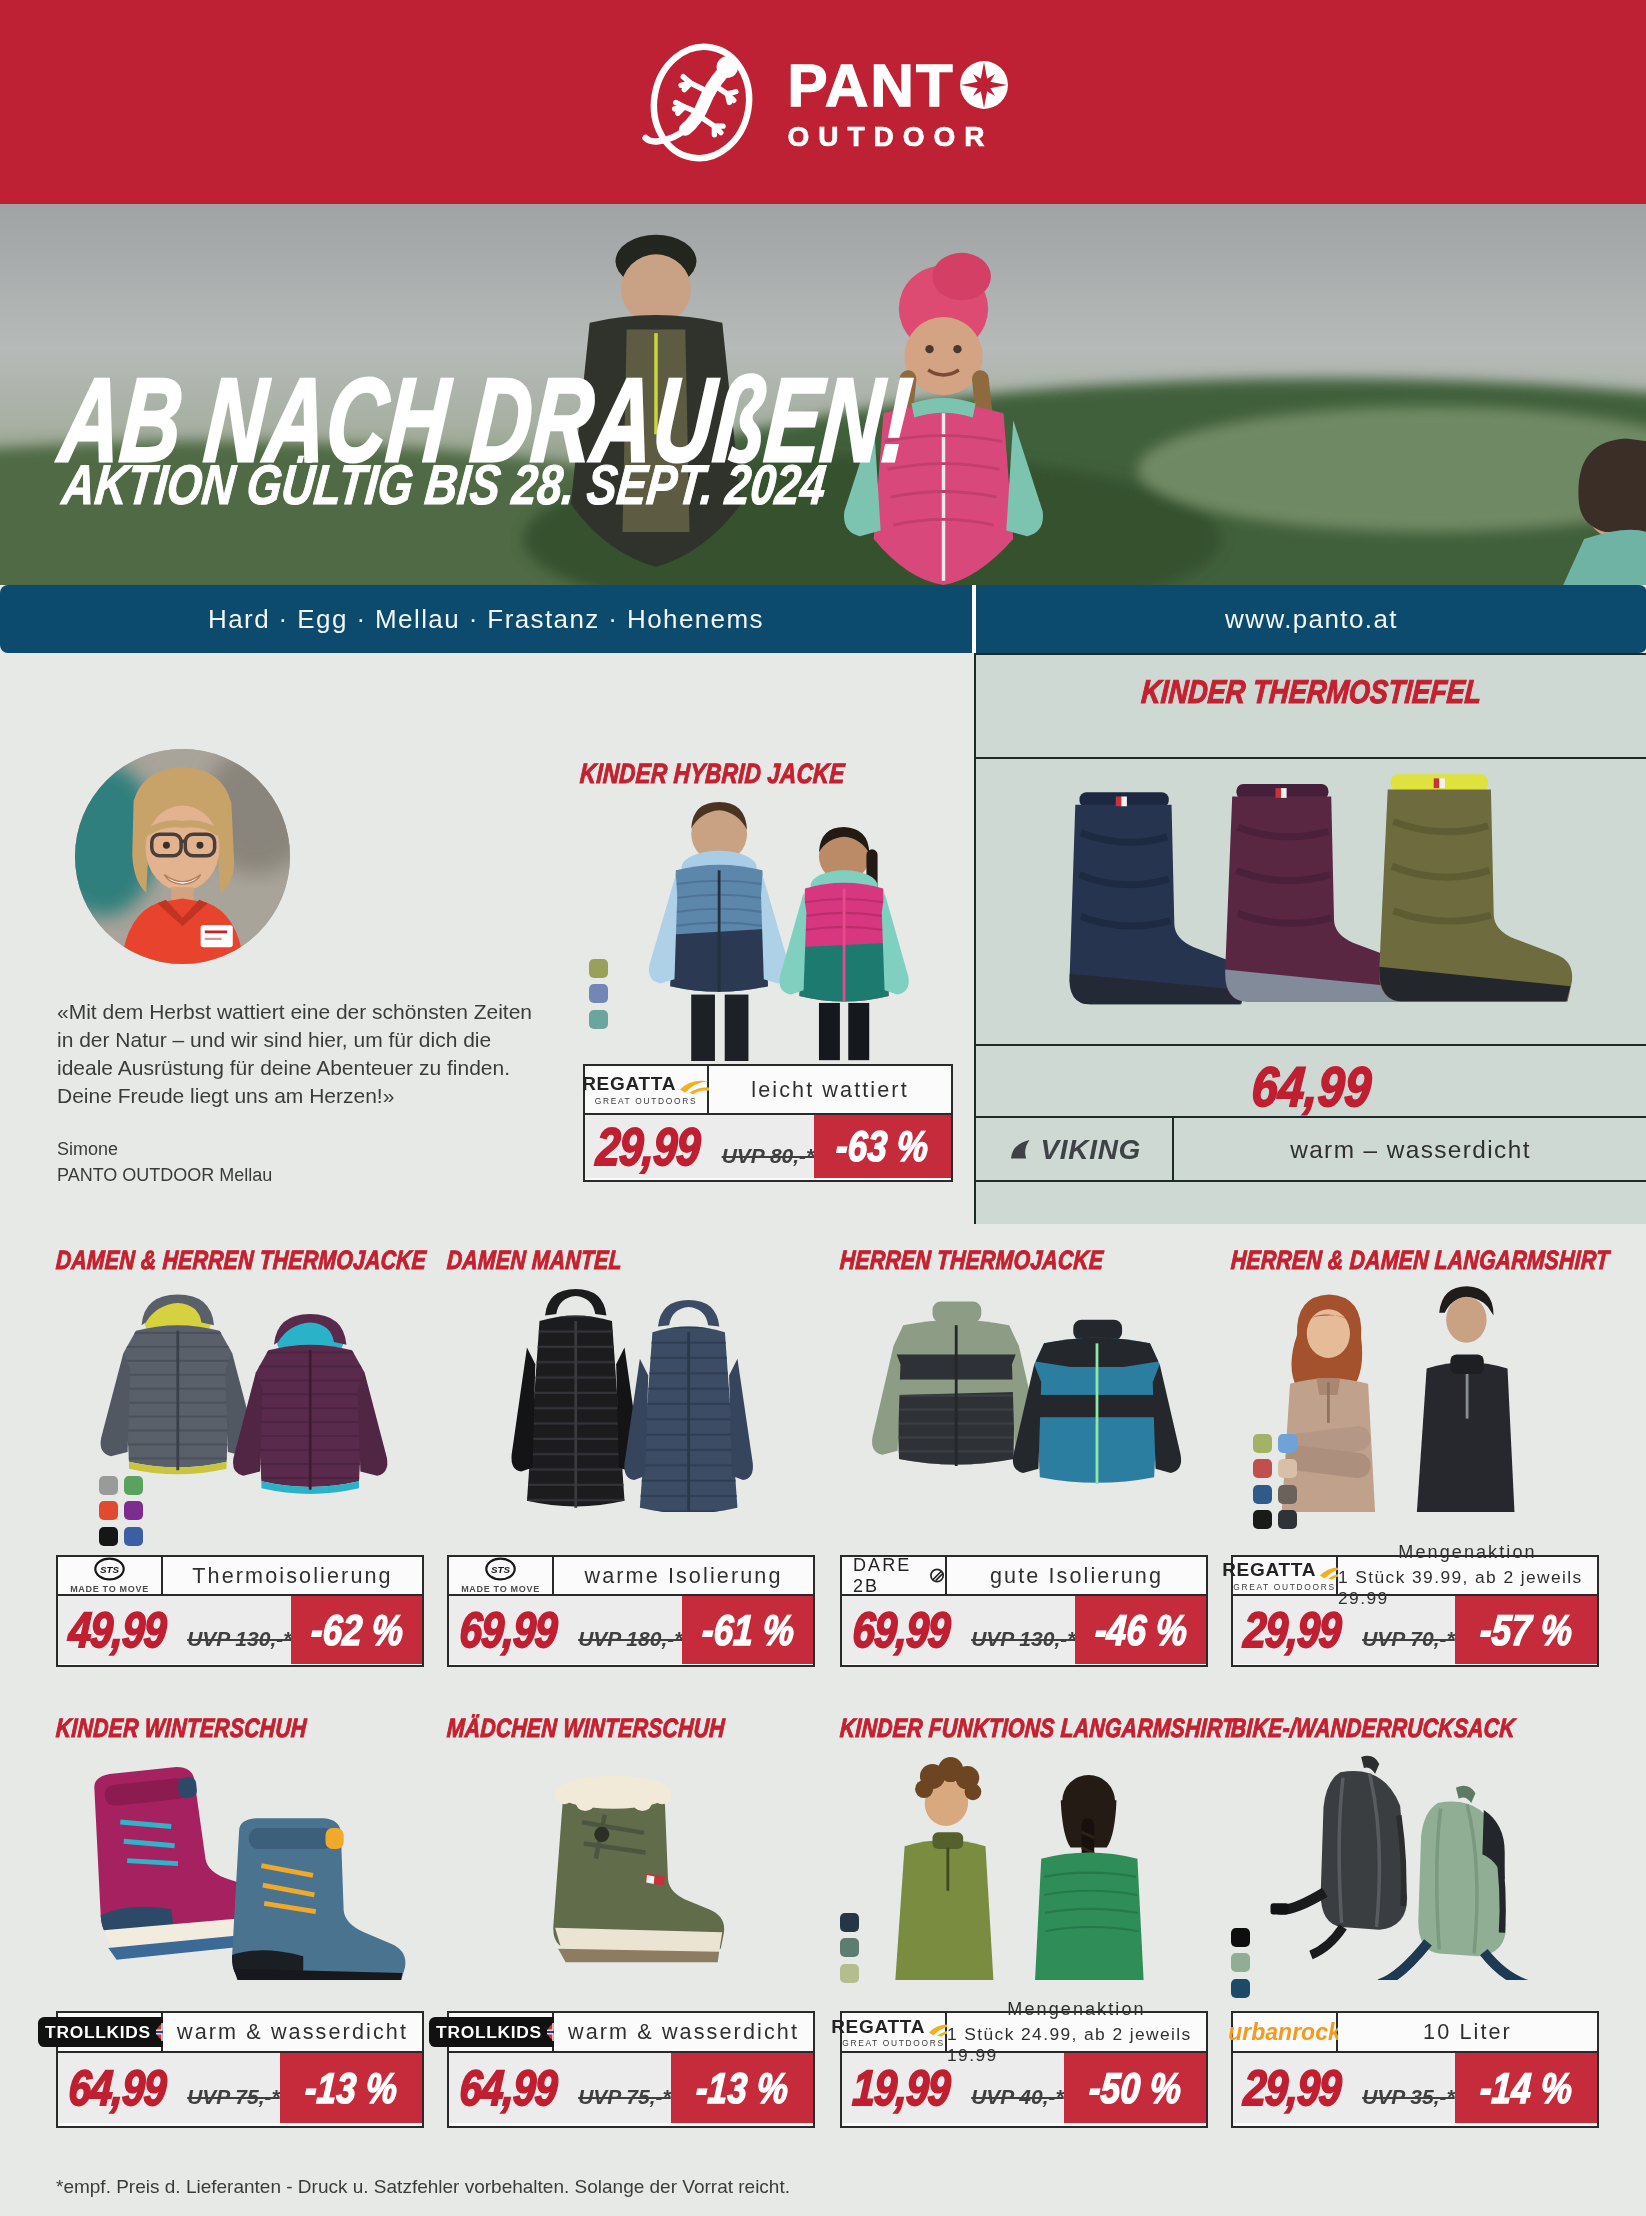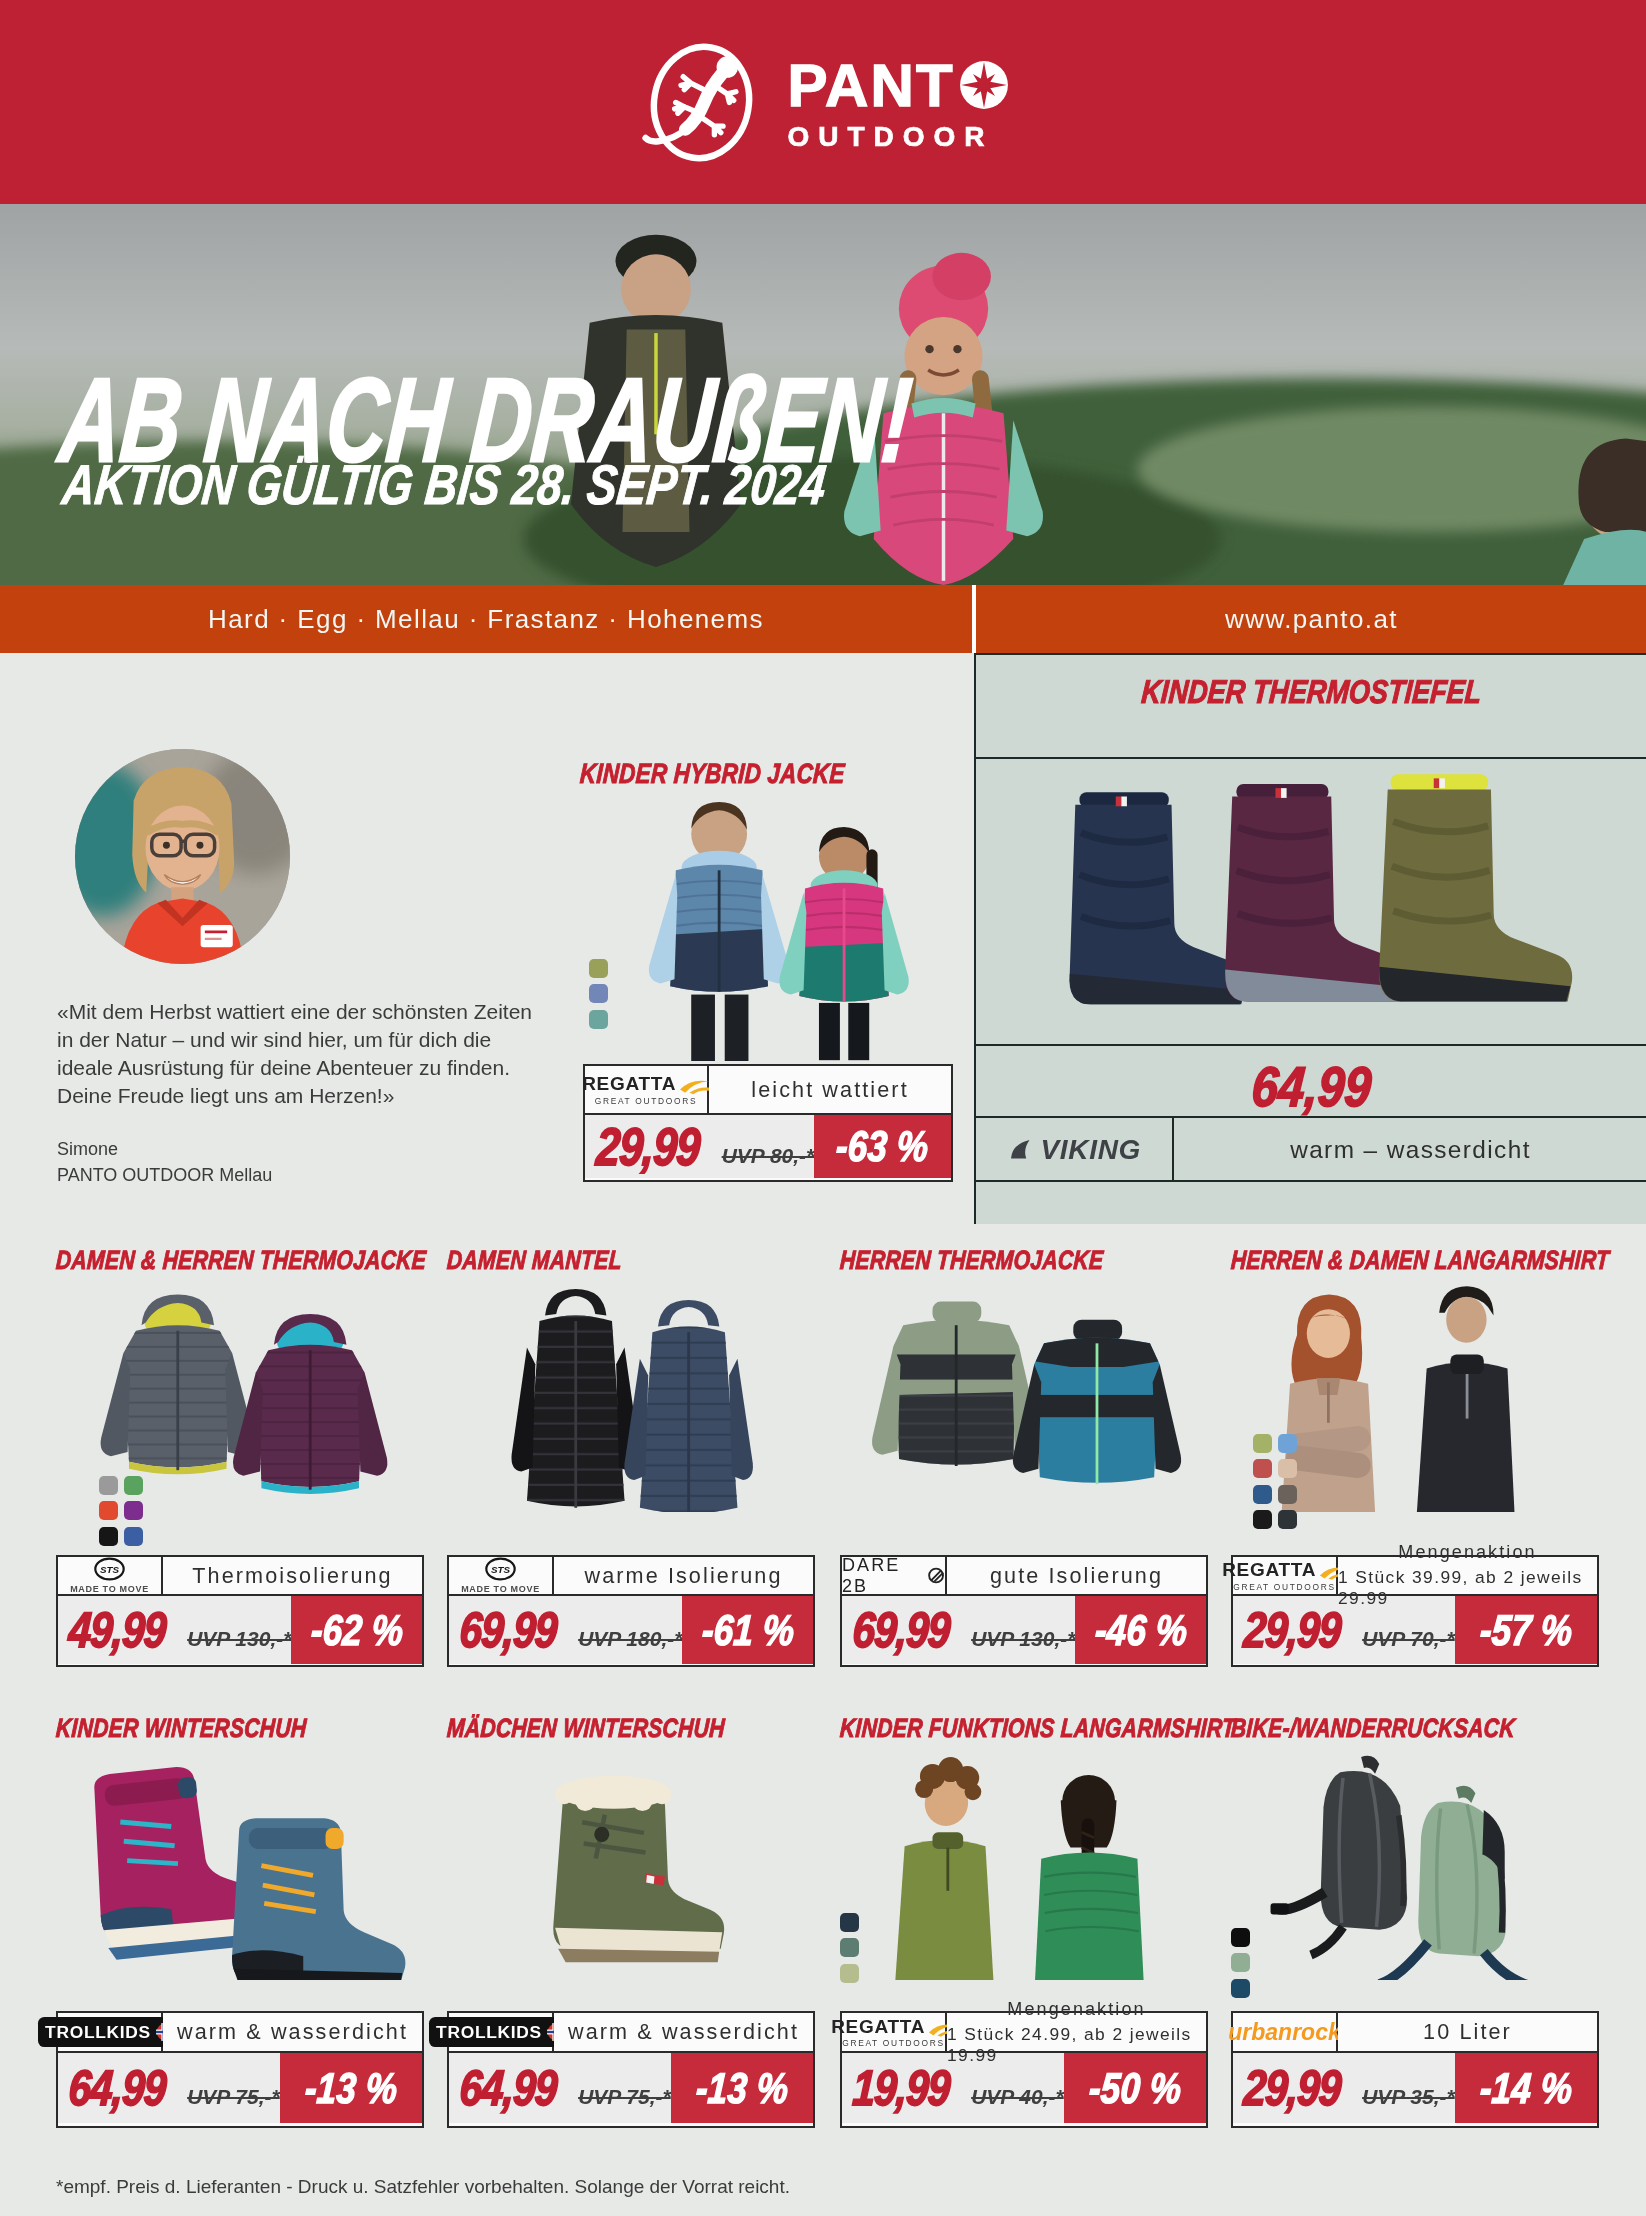--- a/index.html
+++ b/index.html
@@ -20,21 +20,21 @@
           background:linear-gradient(180deg,#9fa3a4 0%,#b6bab8 38%,#a7b0a2 58%,#7d9270 78%,#50694a 100%); }
   #hero svg.fig { position:absolute; inset:0; }
   .hero-headline { position:absolute; left:61px; top:147px; color:#fff; font-size:119px; font-weight:bold; font-style:italic;
                    transform:scaleX(0.70) skewX(-7deg); transform-origin:left center; white-space:nowrap;
                    -webkit-text-stroke:2.8px #fff; letter-spacing:0.7px; }
   .hero-subline { position:absolute; left:63px; top:248px; color:#fff; font-size:56px; font-weight:bold; font-style:italic;
                   transform:scaleX(0.80) skewX(-7deg); transform-origin:left center; white-space:nowrap;
                   -webkit-text-stroke:1px #fff; }
 
   
-  #locbar { left:0; top:585px; width:1647px; height:68px; background:#c2410c; color:#f2f7f4; }
+  #locbar { left:0; top:585px; width:1647px; height:68px; background:#0c4a6e; color:#f2f7f4;border-radius:8px; }
   #locbar .cell { position:absolute; top:0; height:68px; display:flex; align-items:center; justify-content:center;
                   font-size:26px; letter-spacing:1.4px; }
   #locbar .cell.left { left:0; width:972px; }
   #locbar .cell.right { left:976px; width:671px; }
   #locbar .divider { position:absolute; left:972px; top:0; width:3.5px; height:68px; background:#fff; }
 
   
   #avatar { left:75px; top:749px; width:215px; height:215px; border-radius:50%; overflow:hidden; background:#a9a49a; }
   #quote { left:57px; top:998px; width:488px; font-size:21px; line-height:28px; color:#3b3b3b; }
   #promoter-name { left:57px; top:1139px; font-size:18px; color:#3b3b3b; }
@@ -61,21 +61,21 @@
           transform-origin:center; white-space:nowrap; }
   .disc span { transform:scaleX(0.82) skewX(-4deg); }
   .swatches { position:absolute; display:grid; gap:6.3px; }
   .swatch { width:19px; height:19px; border-radius:4.9px; }
 
   
   .regatta .r1 { display:flex; align-items:flex-end; gap:2.8px; }
   .regatta .rname { font-size:19px; font-weight:bold; color:#232323; letter-spacing:0.7px; }
   .regatta .rsub { font-size:8.4px; letter-spacing:1.7px; color:#3a3a3a; margin-top:0.7px; }
   .sts .made { font-size:9px; letter-spacing:0.7px; color:#4c4c4c; font-weight:bold; margin-top:2.1px; }
-  .dare { display:flex; align-items:center; gap:5.6px; font-size:18px; letter-spacing:2.1px; color:#232323; }
+  .dare { display:flex; align-items:center; gap:5.6px; font-size:18px; letter-spacing:2.1px; color:#232323;margin-left:11px; }
   .troll { background:#111; border-radius:6.3px; padding:4.2px 7px; display:flex; align-items:center; gap:5px;
            color:#fff; font-size:17.4px; font-weight:bold; letter-spacing:0.7px; }
   .urban { color:#f59a1e; font-size:23px; font-weight:bold; font-style:italic; letter-spacing:0; }
   .viking { display:flex; align-items:center; gap:7px; color:#3e4246; font-size:28px; font-weight:bold; font-style:italic; letter-spacing:0.7px; }
 
   
   #featured { left:583px; top:754px; width:370px; height:428px; }
   #featured .ptitle { left:-2.8px; top:4.2px; font-size:28px; }
   #featured .p-img { position:absolute; left:7px; top:38px; width:356px; height:269px; }
   #featured .swatches { left:6.3px; top:205px; grid-template-columns:19px; }

